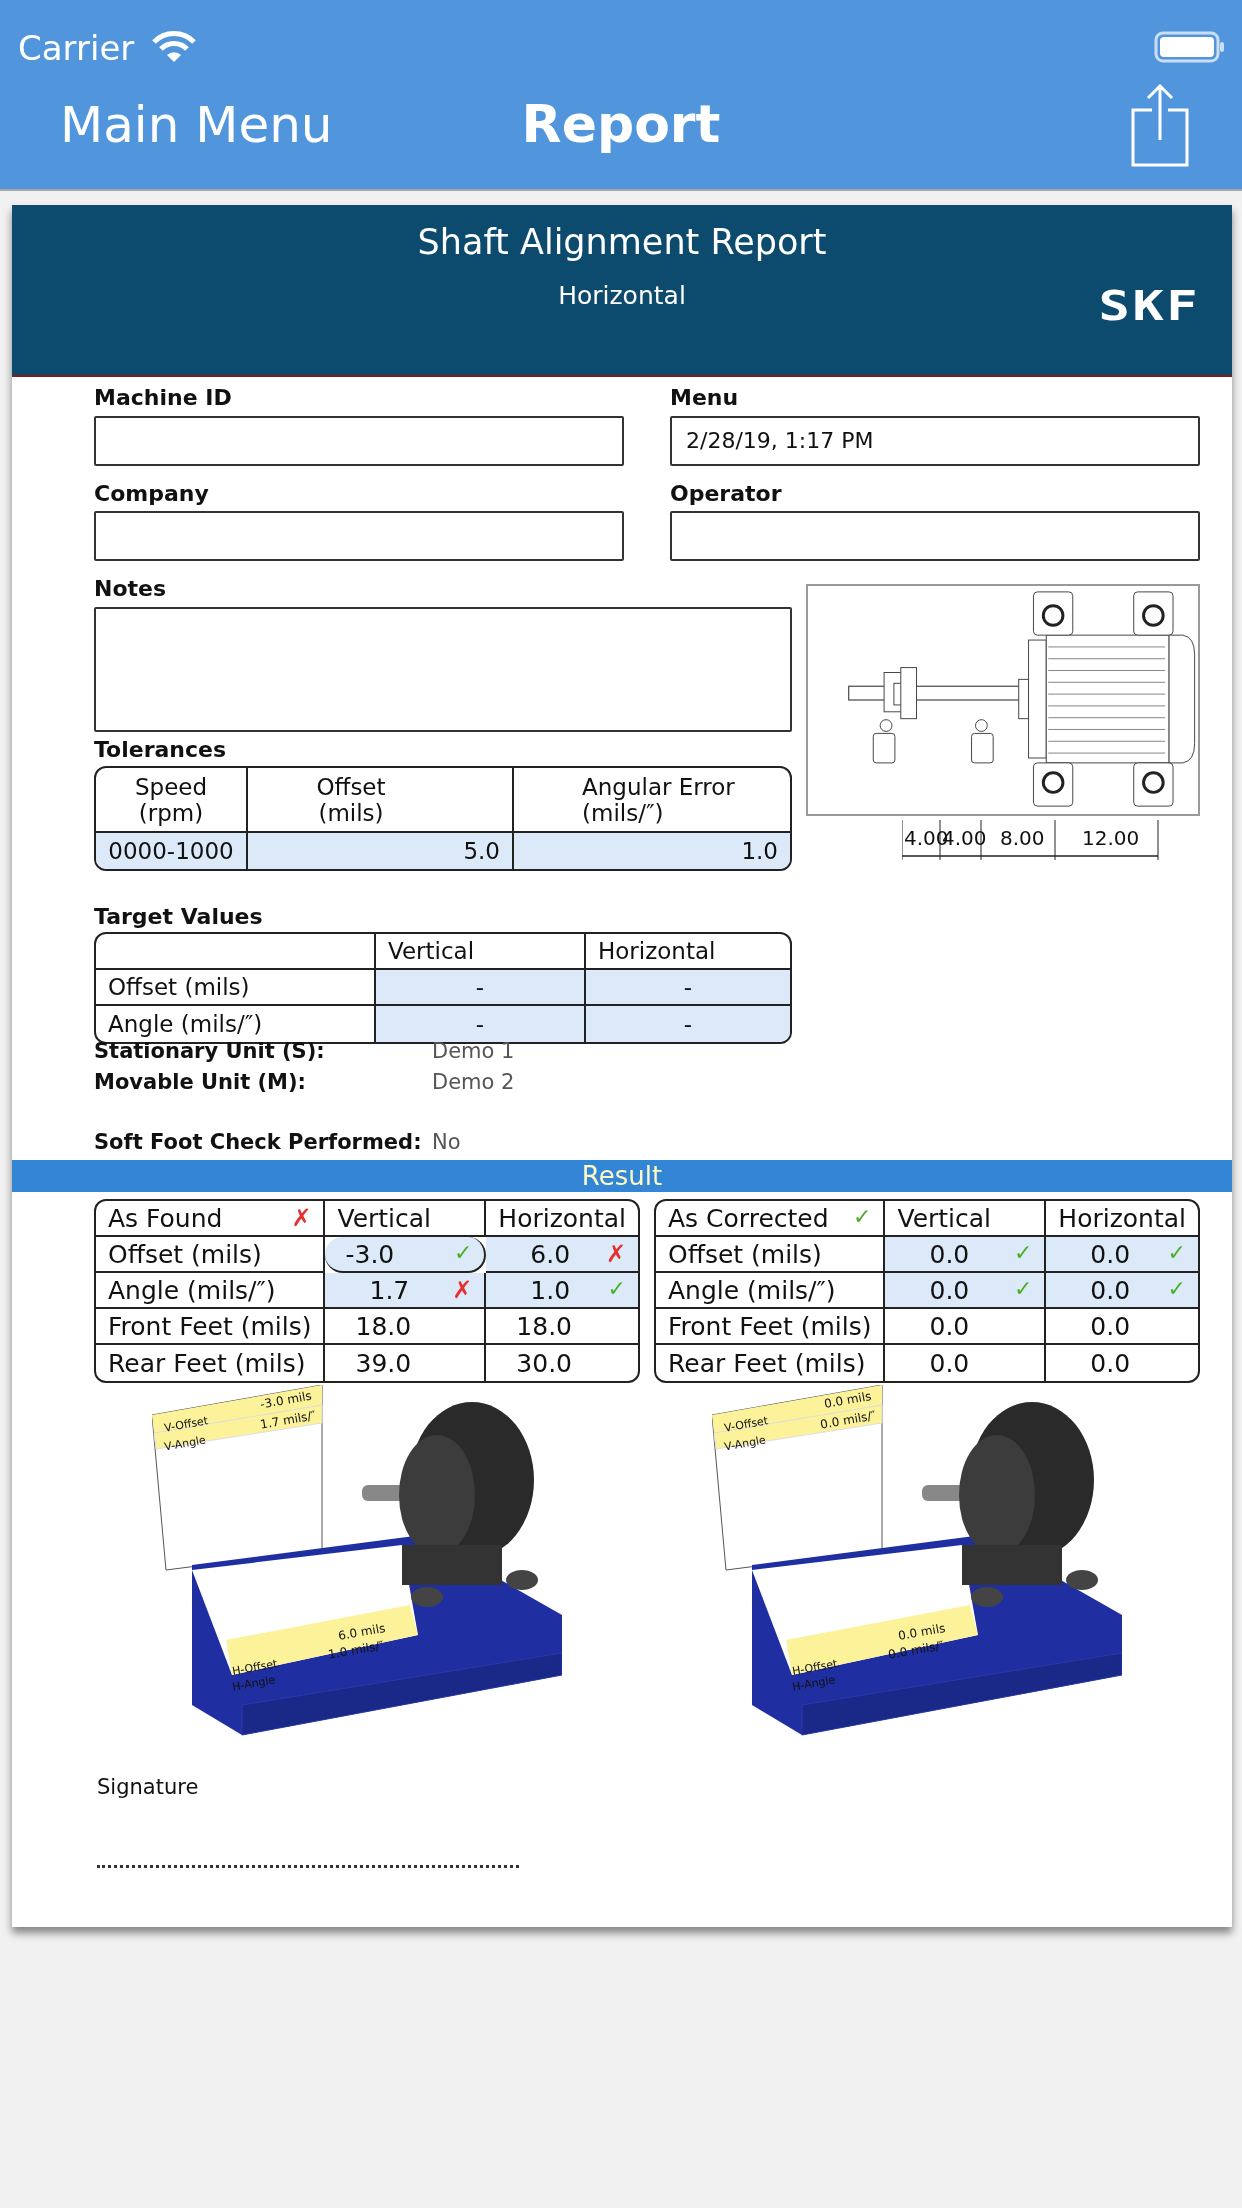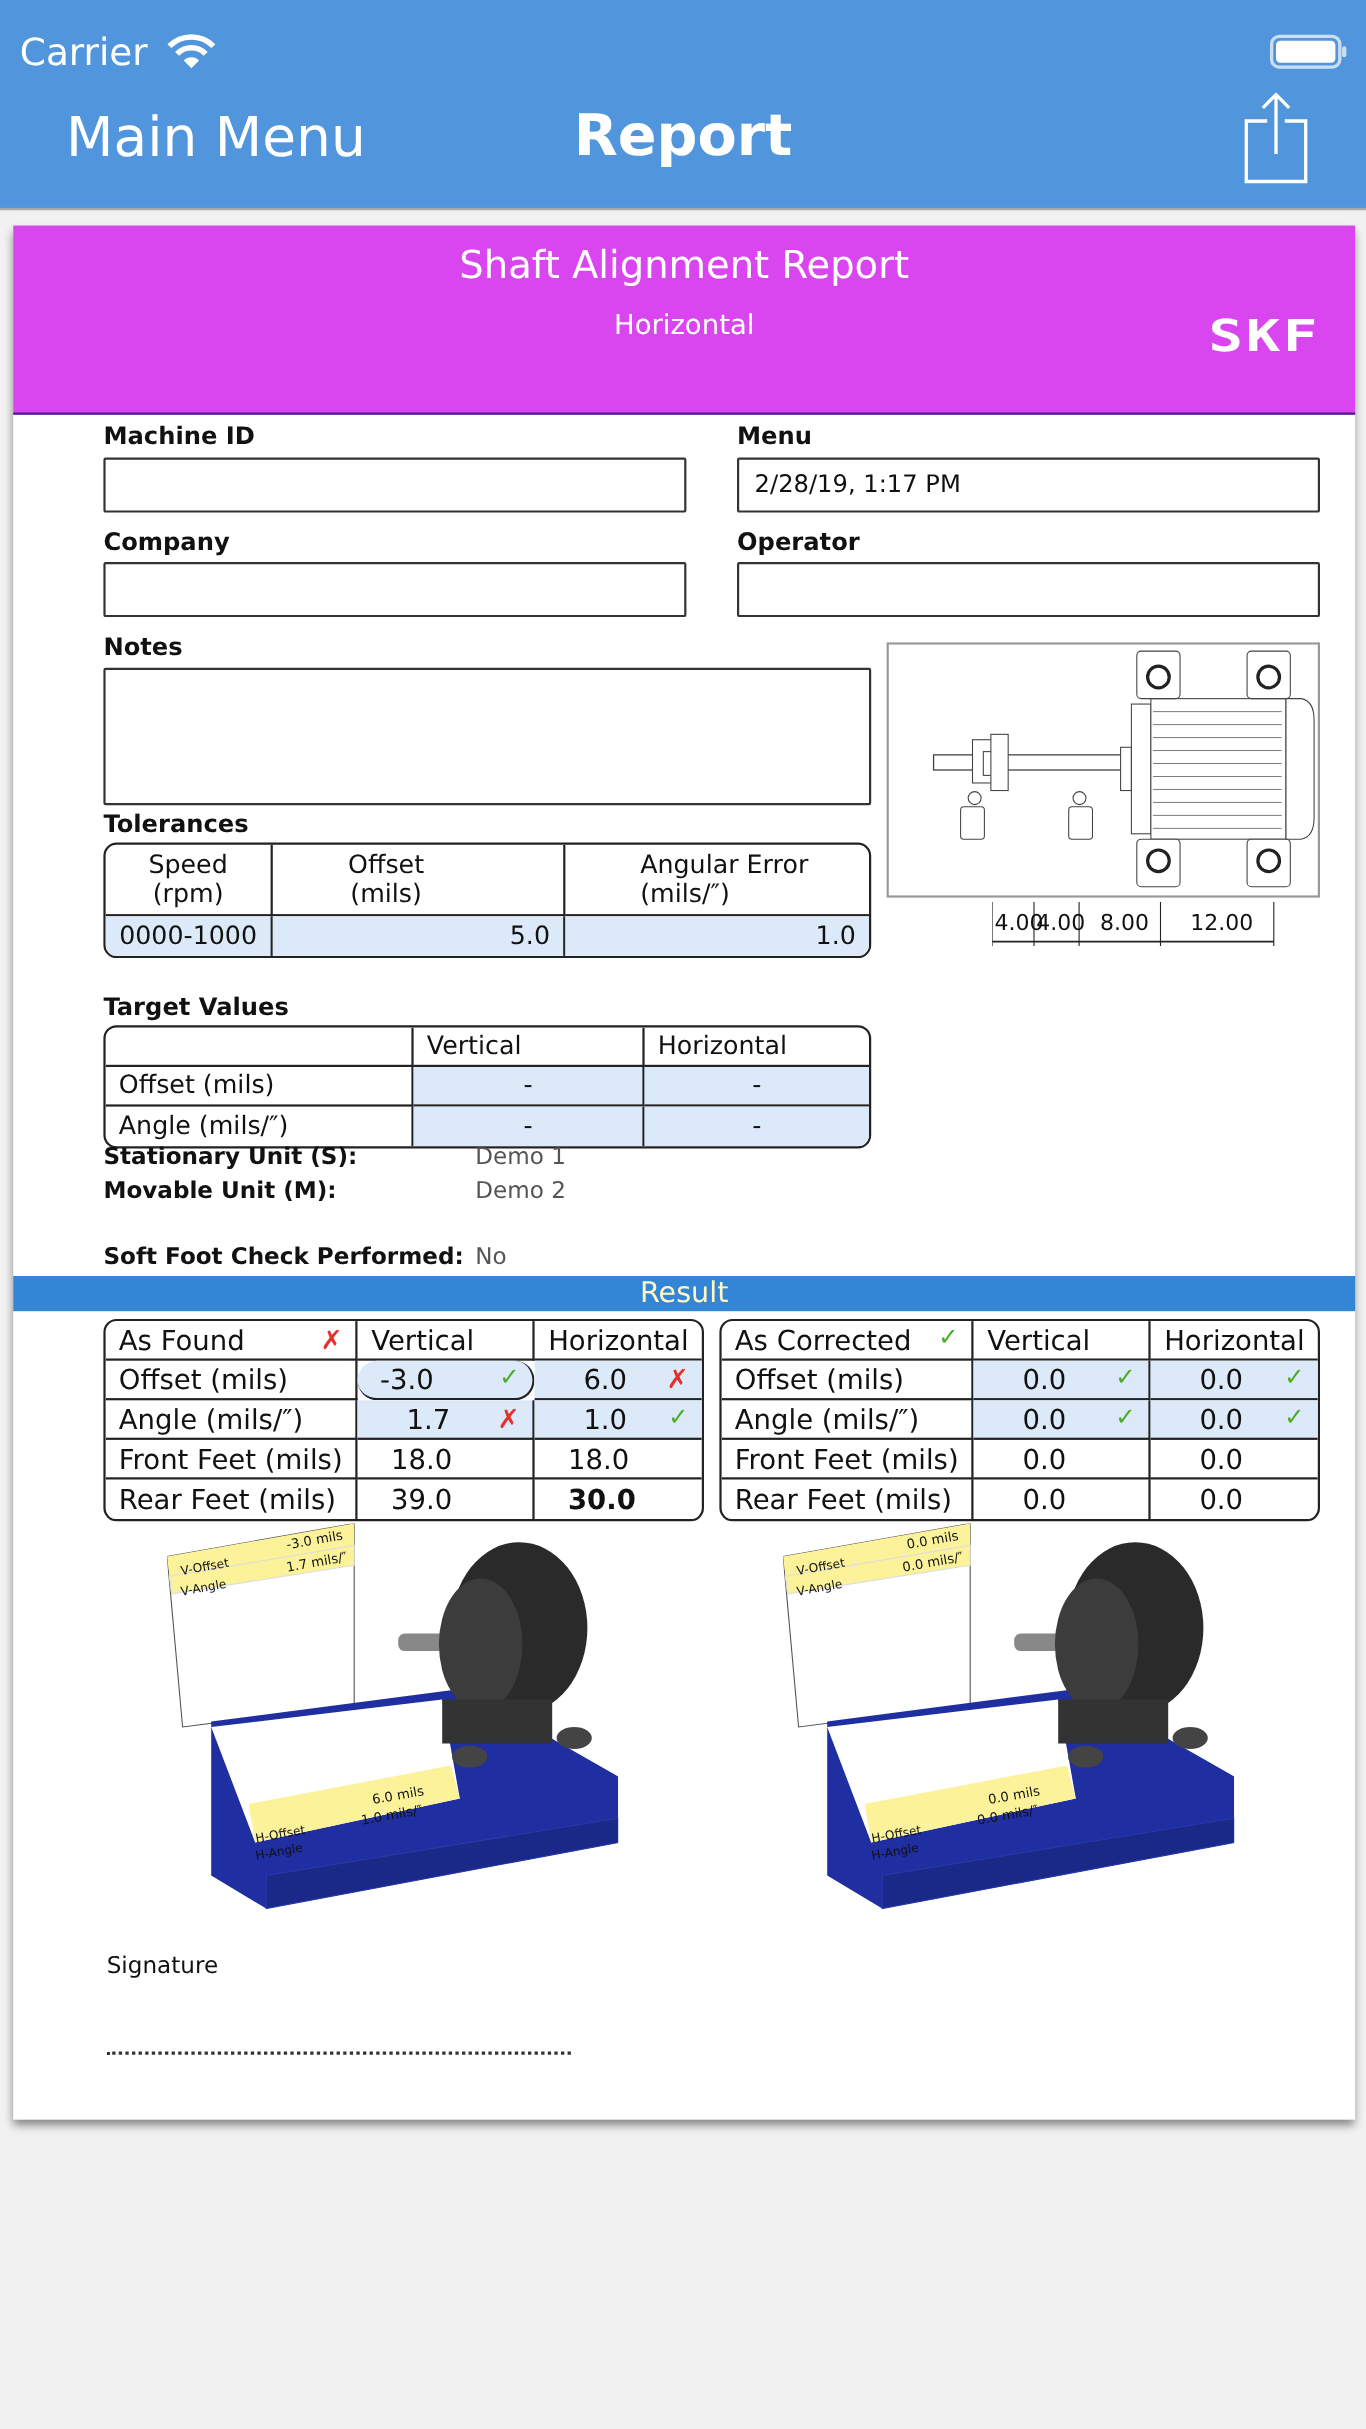--- a/index.html
+++ b/index.html
@@ -12,21 +12,21 @@
   .status .carrier { position: absolute; left: 18px; top: 12px; font-size: 34px; }
   .status .wifi { position: absolute; left: 152px; top: 14px; width: 44px; height: 34px; }
   .status .time { position: absolute; left: 0; right: 0; top: 12px; text-align: center; font-size: 34px; font-weight: bold; }
   .status .battery { position: absolute; right: 16px; top: 14px; width: 72px; height: 34px; }
   .nav .back { position: absolute; left: 60px; top: 96px; font-size: 50px; }
   .nav .title { position: absolute; left: 0; right: 0; top: 94px; text-align: center; font-size: 52px; font-weight: bold; }
   .nav .share { position: absolute; right: 52px; top: 84px; width: 60px; height: 84px; }
 
   
   .paper { position: absolute; left: 12px; top: 205px; width: 1220px; height: 1722px; background: #fff; box-shadow: 0 6px 8px rgba(0,0,0,0.45); }
-  .banner { position: absolute; left: 0; top: 0; width: 100%; height: 172px; background: #d946ef; color: #fff; border-bottom: 2px solid #4c1d95; }
+  .banner { position: absolute; left: 0; top: 0; width: 100%; height: 172px; background: #0c4a6e; color: #fff; border-bottom: 2px solid #7f1d1d; }
   .banner .rtitle { position: absolute; left: 0; right: 0; top: 17px; text-align: center; font-size: 35px; }
   .banner .rsub { position: absolute; left: 0; right: 0; top: 76px; text-align: center; font-size: 25px; }
   .banner .logo { position: absolute; right: 32px; top: 78px; font-family: "DejaVu Sans Mono", monospace; font-weight: bold; font-size: 40px; letter-spacing: 2px; transform: scaleX(1.3); transform-origin: right; }
 
   .lbl { position: absolute; font-size: 22px; font-weight: bold; }
   .field { position: absolute; border: 2px solid #333; border-radius: 2px; height: 50px; font-size: 22px; padding: 10px 14px; background: #fff; }
 
   table.t { position: absolute; border-collapse: separate; border-spacing: 0; border: 2px solid #222; border-radius: 12px; overflow: hidden; font-size: 23px; }
   table.t td { border-right: 2px solid #222; border-bottom: 2px solid #222; padding: 0 12px; height: 36px; white-space: nowrap; }
   table.t tr td:last-child { border-right: none; }
@@ -226,21 +226,21 @@
       <td class="blue" style="padding-left:44px;"><span>1.0</span><span class="ok">✓</span></td>
     </tr>
     <tr>
       <td>Front Feet (mils)</td>
       <td style="padding-left:30px;">18.0</td>
       <td style="padding-left:30px;">18.0</td>
     </tr>
     <tr>
       <td>Rear Feet (mils)</td>
       <td style="padding-left:30px;">39.0</td>
-      <td style="padding-left:30px;font-weight:bold;">30.0</td>
+      <td style="padding-left:30px;">30.0</td>
     </tr>
   </tbody>
     </table>
 
   <table class="t rt" style="left:642px;top:994px;width:546px;">
     <tbody>
         <tr>
       <td style="width:218px;">
         <span>As Corrected</span>
         <span class="ok">✓</span>

